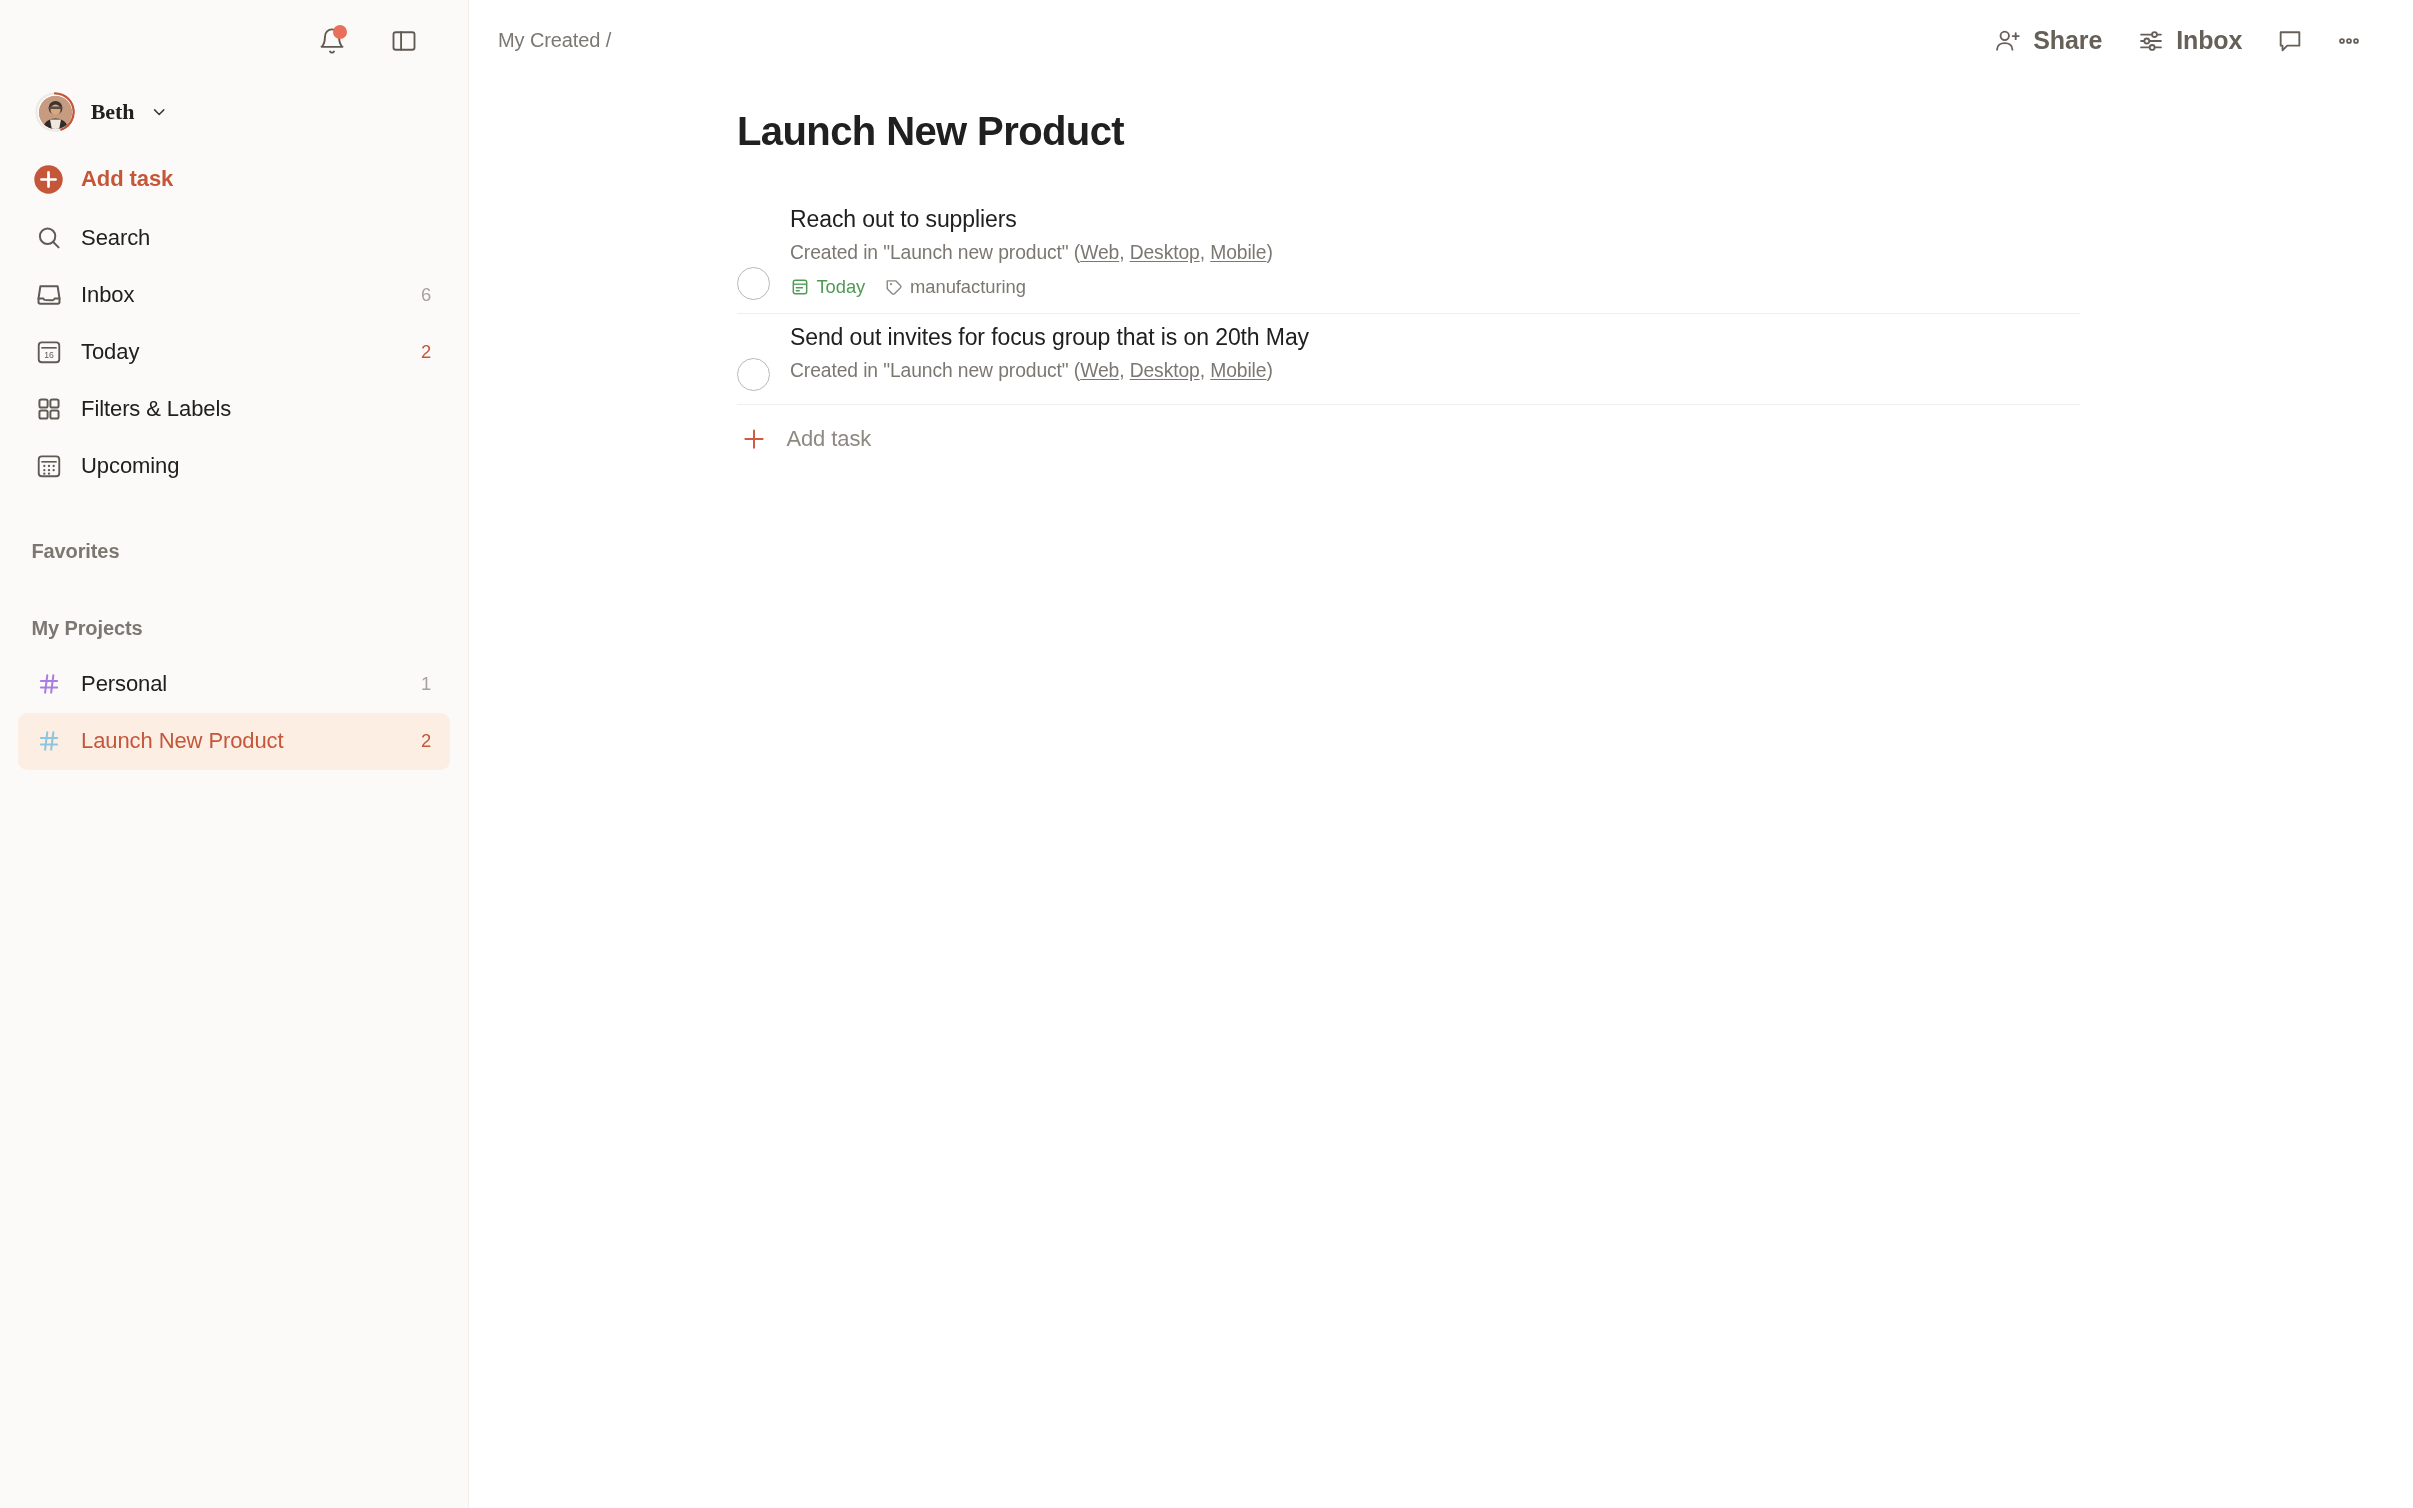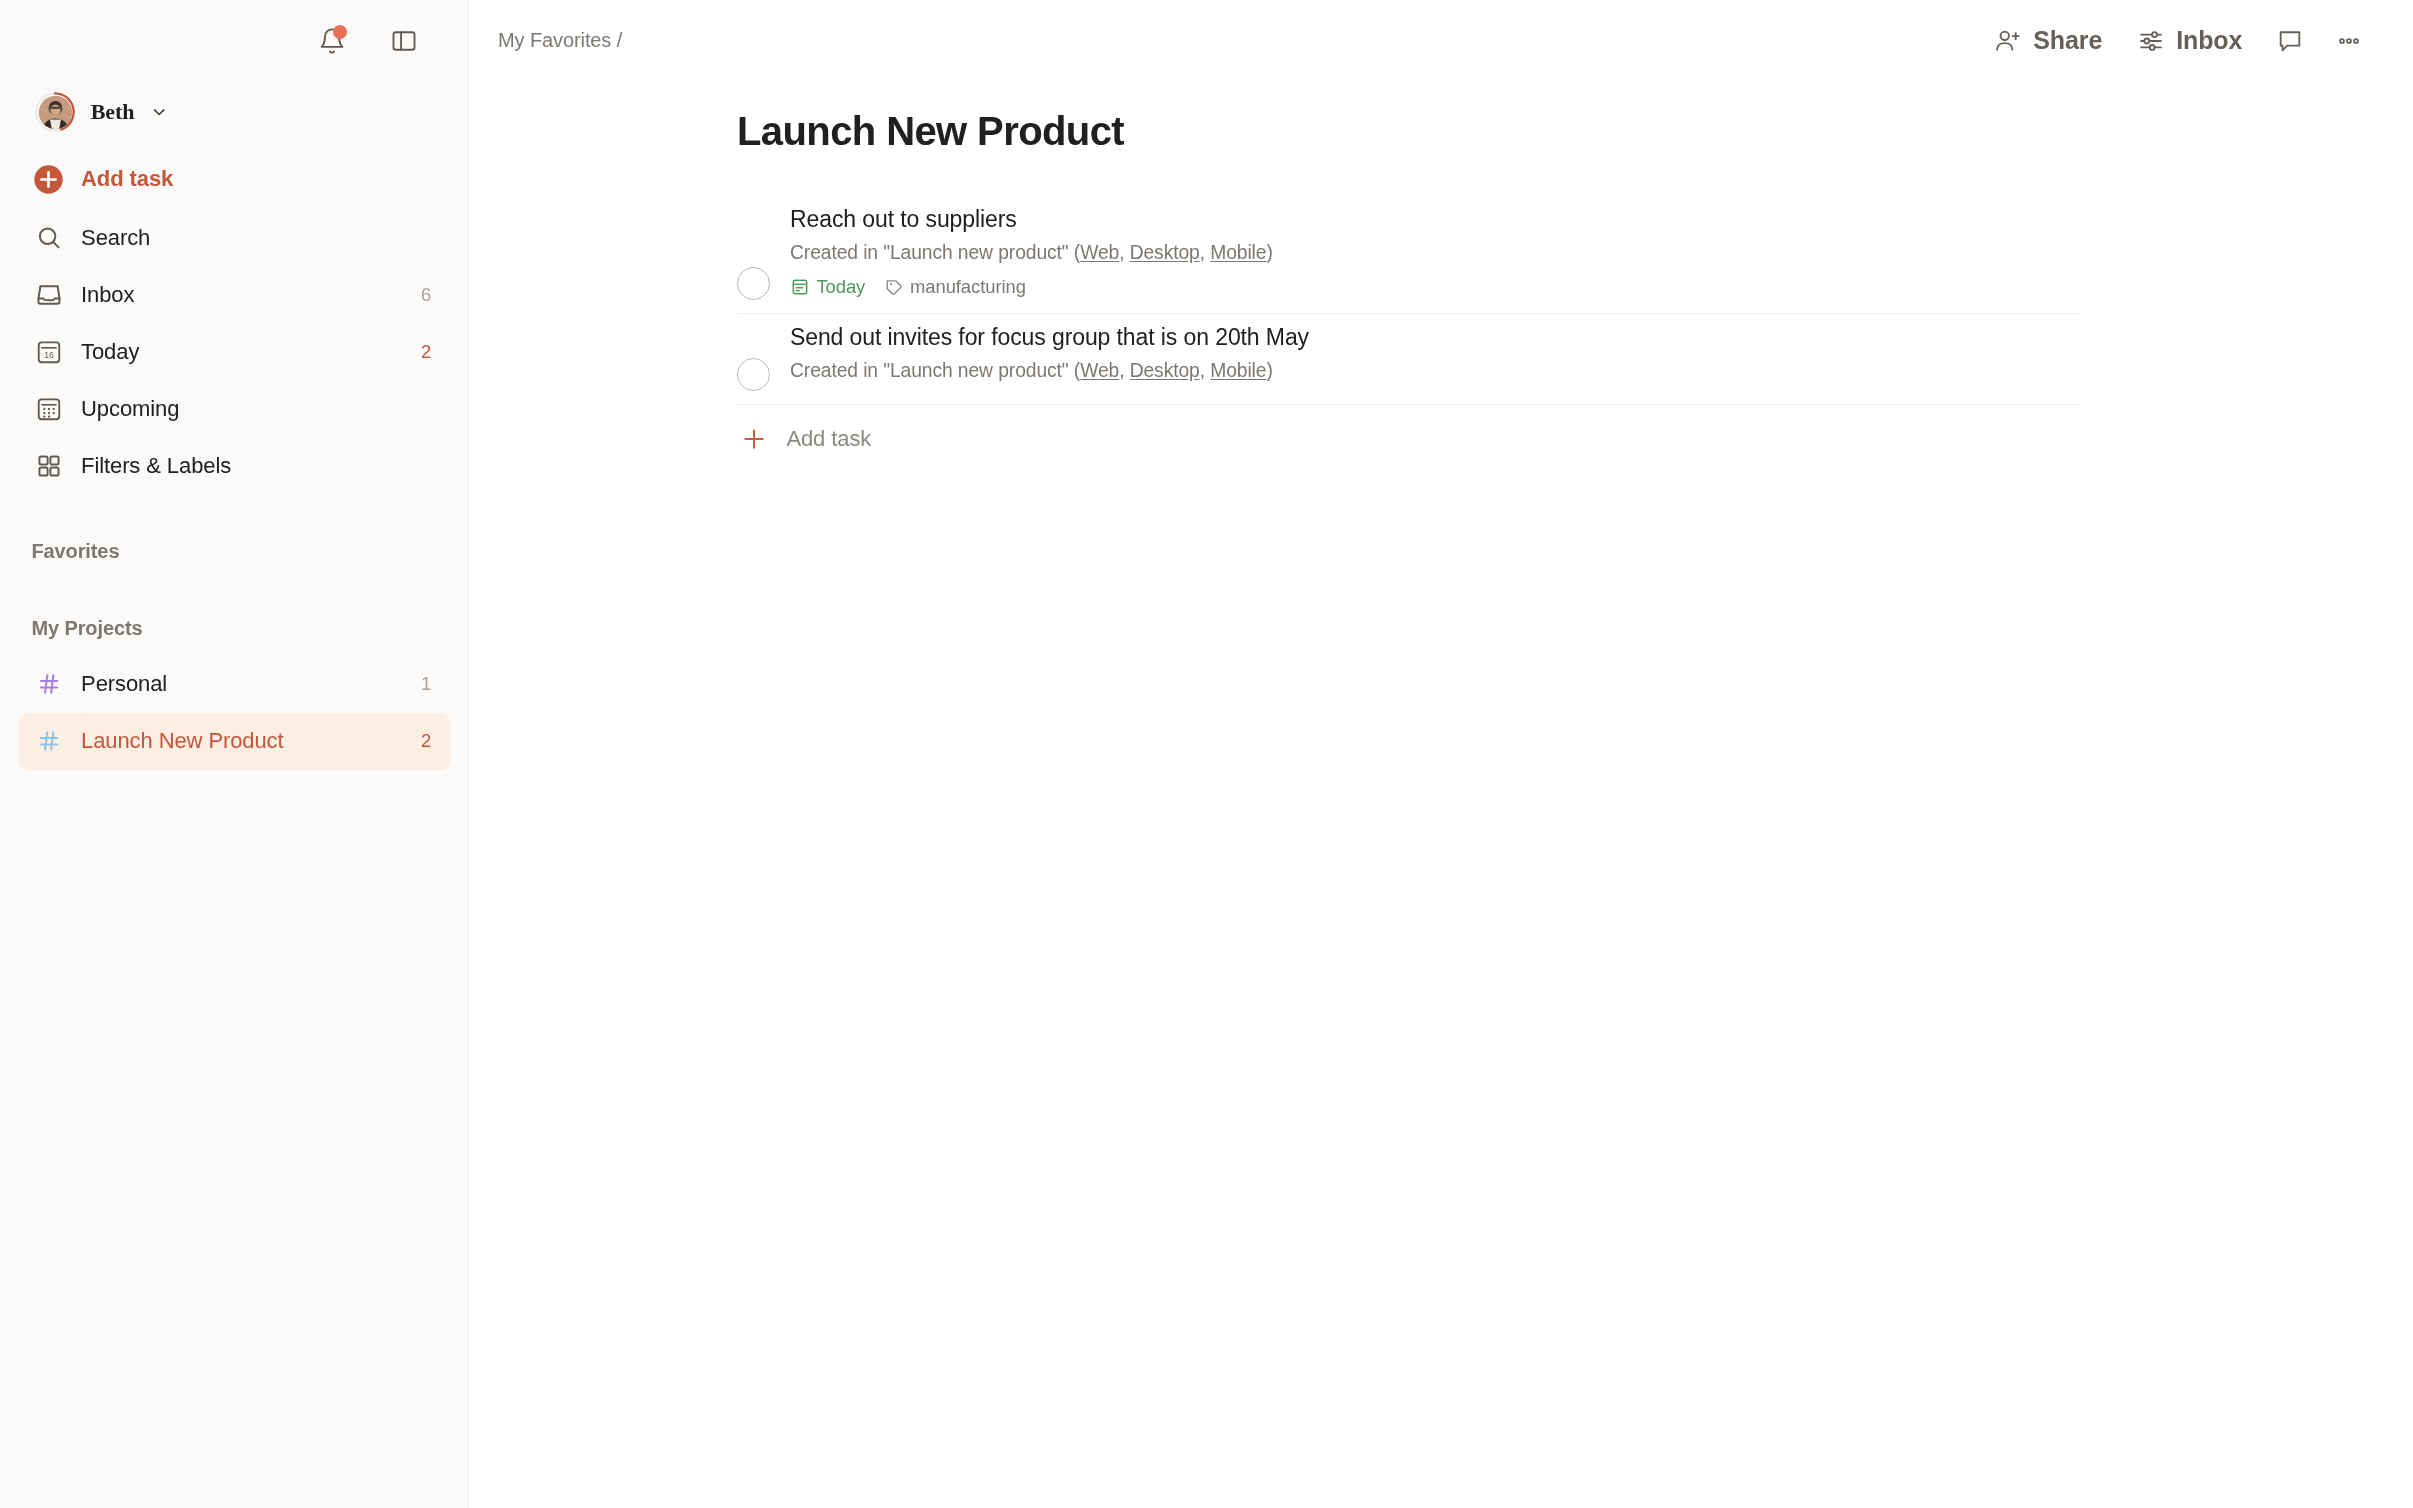--- a/index.html
+++ b/index.html
@@ -413,52 +413,52 @@
             <line x1="5.4" y1="8.4" x2="18.6" y2="8.4" stroke-width="1.4"></line>
             <text x="12" y="17.3" font-size="7.4" font-family="Liberation Sans, sans-serif" fill="#5f5a54" stroke="none" text-anchor="middle">16</text>
           </svg>
         </span>
         <span class="nav-label">Today</span>
         <span class="nav-count accent">2</span>
       </div>
 
       <div class="nav-item">
         <span class="nav-icon">
+          <svg width="28" height="28" viewBox="0 0 24 24" fill="none" stroke="#5f5a54" stroke-width="1.7">
+            <rect x="3.8" y="3.8" width="7" height="7" rx="1.6"></rect>
+            <rect x="13.2" y="3.8" width="7" height="7" rx="1.6"></rect>
+            <rect x="3.8" y="13.2" width="7" height="7" rx="1.6"></rect>
+            <rect x="13.2" y="13.2" width="7" height="7" rx="1.6"></rect>
+          </svg>
+        </span>
+        <span class="nav-label">Filters &amp; Labels</span>
+        <span class="nav-count"></span>
+      </div>
+
+      <div class="nav-item">
+        <span class="nav-icon">
           <svg width="28" height="28" viewBox="0 0 24 24" fill="none" stroke="#5f5a54" stroke-width="1.6">
             <rect x="3.2" y="3.8" width="17.6" height="17" rx="2.6"></rect>
             <line x1="5.4" y1="8.4" x2="18.6" y2="8.4" stroke-width="1.4"></line>
             <g fill="#5f5a54" stroke="none">
               <circle cx="8" cy="12" r="1"></circle>
                 <circle cx="12" cy="12" r="1"></circle>
                 <circle cx="16" cy="12" r="1"></circle>
               <circle cx="8" cy="15.6" r="1"></circle>
                 <circle cx="12" cy="15.6" r="1"></circle>
                 <circle cx="16" cy="15.6" r="1"></circle>
               <circle cx="8" cy="18.6" r="1"></circle>
                 <circle cx="12" cy="18.6" r="1"></circle>
             </g>
           </svg>
         </span>
         <span class="nav-label">Upcoming</span>
         <span class="nav-count"></span>
       </div>
 
-      <div class="nav-item">
-        <span class="nav-icon">
-          <svg width="28" height="28" viewBox="0 0 24 24" fill="none" stroke="#5f5a54" stroke-width="1.7">
-            <rect x="3.8" y="3.8" width="7" height="7" rx="1.6"></rect>
-            <rect x="13.2" y="3.8" width="7" height="7" rx="1.6"></rect>
-            <rect x="3.8" y="13.2" width="7" height="7" rx="1.6"></rect>
-            <rect x="13.2" y="13.2" width="7" height="7" rx="1.6"></rect>
-          </svg>
-        </span>
-        <span class="nav-label">Filters &amp; Labels</span>
-        <span class="nav-count"></span>
-      </div>
-
     </nav>
 
     <div class="section-head">Favorites</div>
 
     <div class="section-head">My Projects</div>
 
     <div class="nav">
 
       <div class="nav-item">
         <span class="nav-icon">
@@ -486,21 +486,21 @@
         <span class="nav-count accent">2</span>
       </div>
 
     </div>
 
   </aside>
 
   <main class="main">
 
     <div class="main-topbar">
-      <span class="breadcrumb">My Favorites /</span>
+      <span class="breadcrumb">My Created /</span>
 
       <div class="topbar-actions">
 
         <button class="tb-btn">
           <svg width="28" height="28" viewBox="0 0 24 24" fill="none" stroke="#666059" stroke-width="1.6" stroke-linecap="round" stroke-linejoin="round">
             <circle cx="9.2" cy="7.6" r="3.6"></circle>
             <path d="M2.6 19.4c0-3.6 2.9-5.6 6.6-5.6s6.6 2 6.6 5.6"></path>
             <line x1="18.6" y1="5.2" x2="18.6" y2="10.4"></line>
             <line x1="16" y1="7.8" x2="21.2" y2="7.8"></line>
           </svg>

